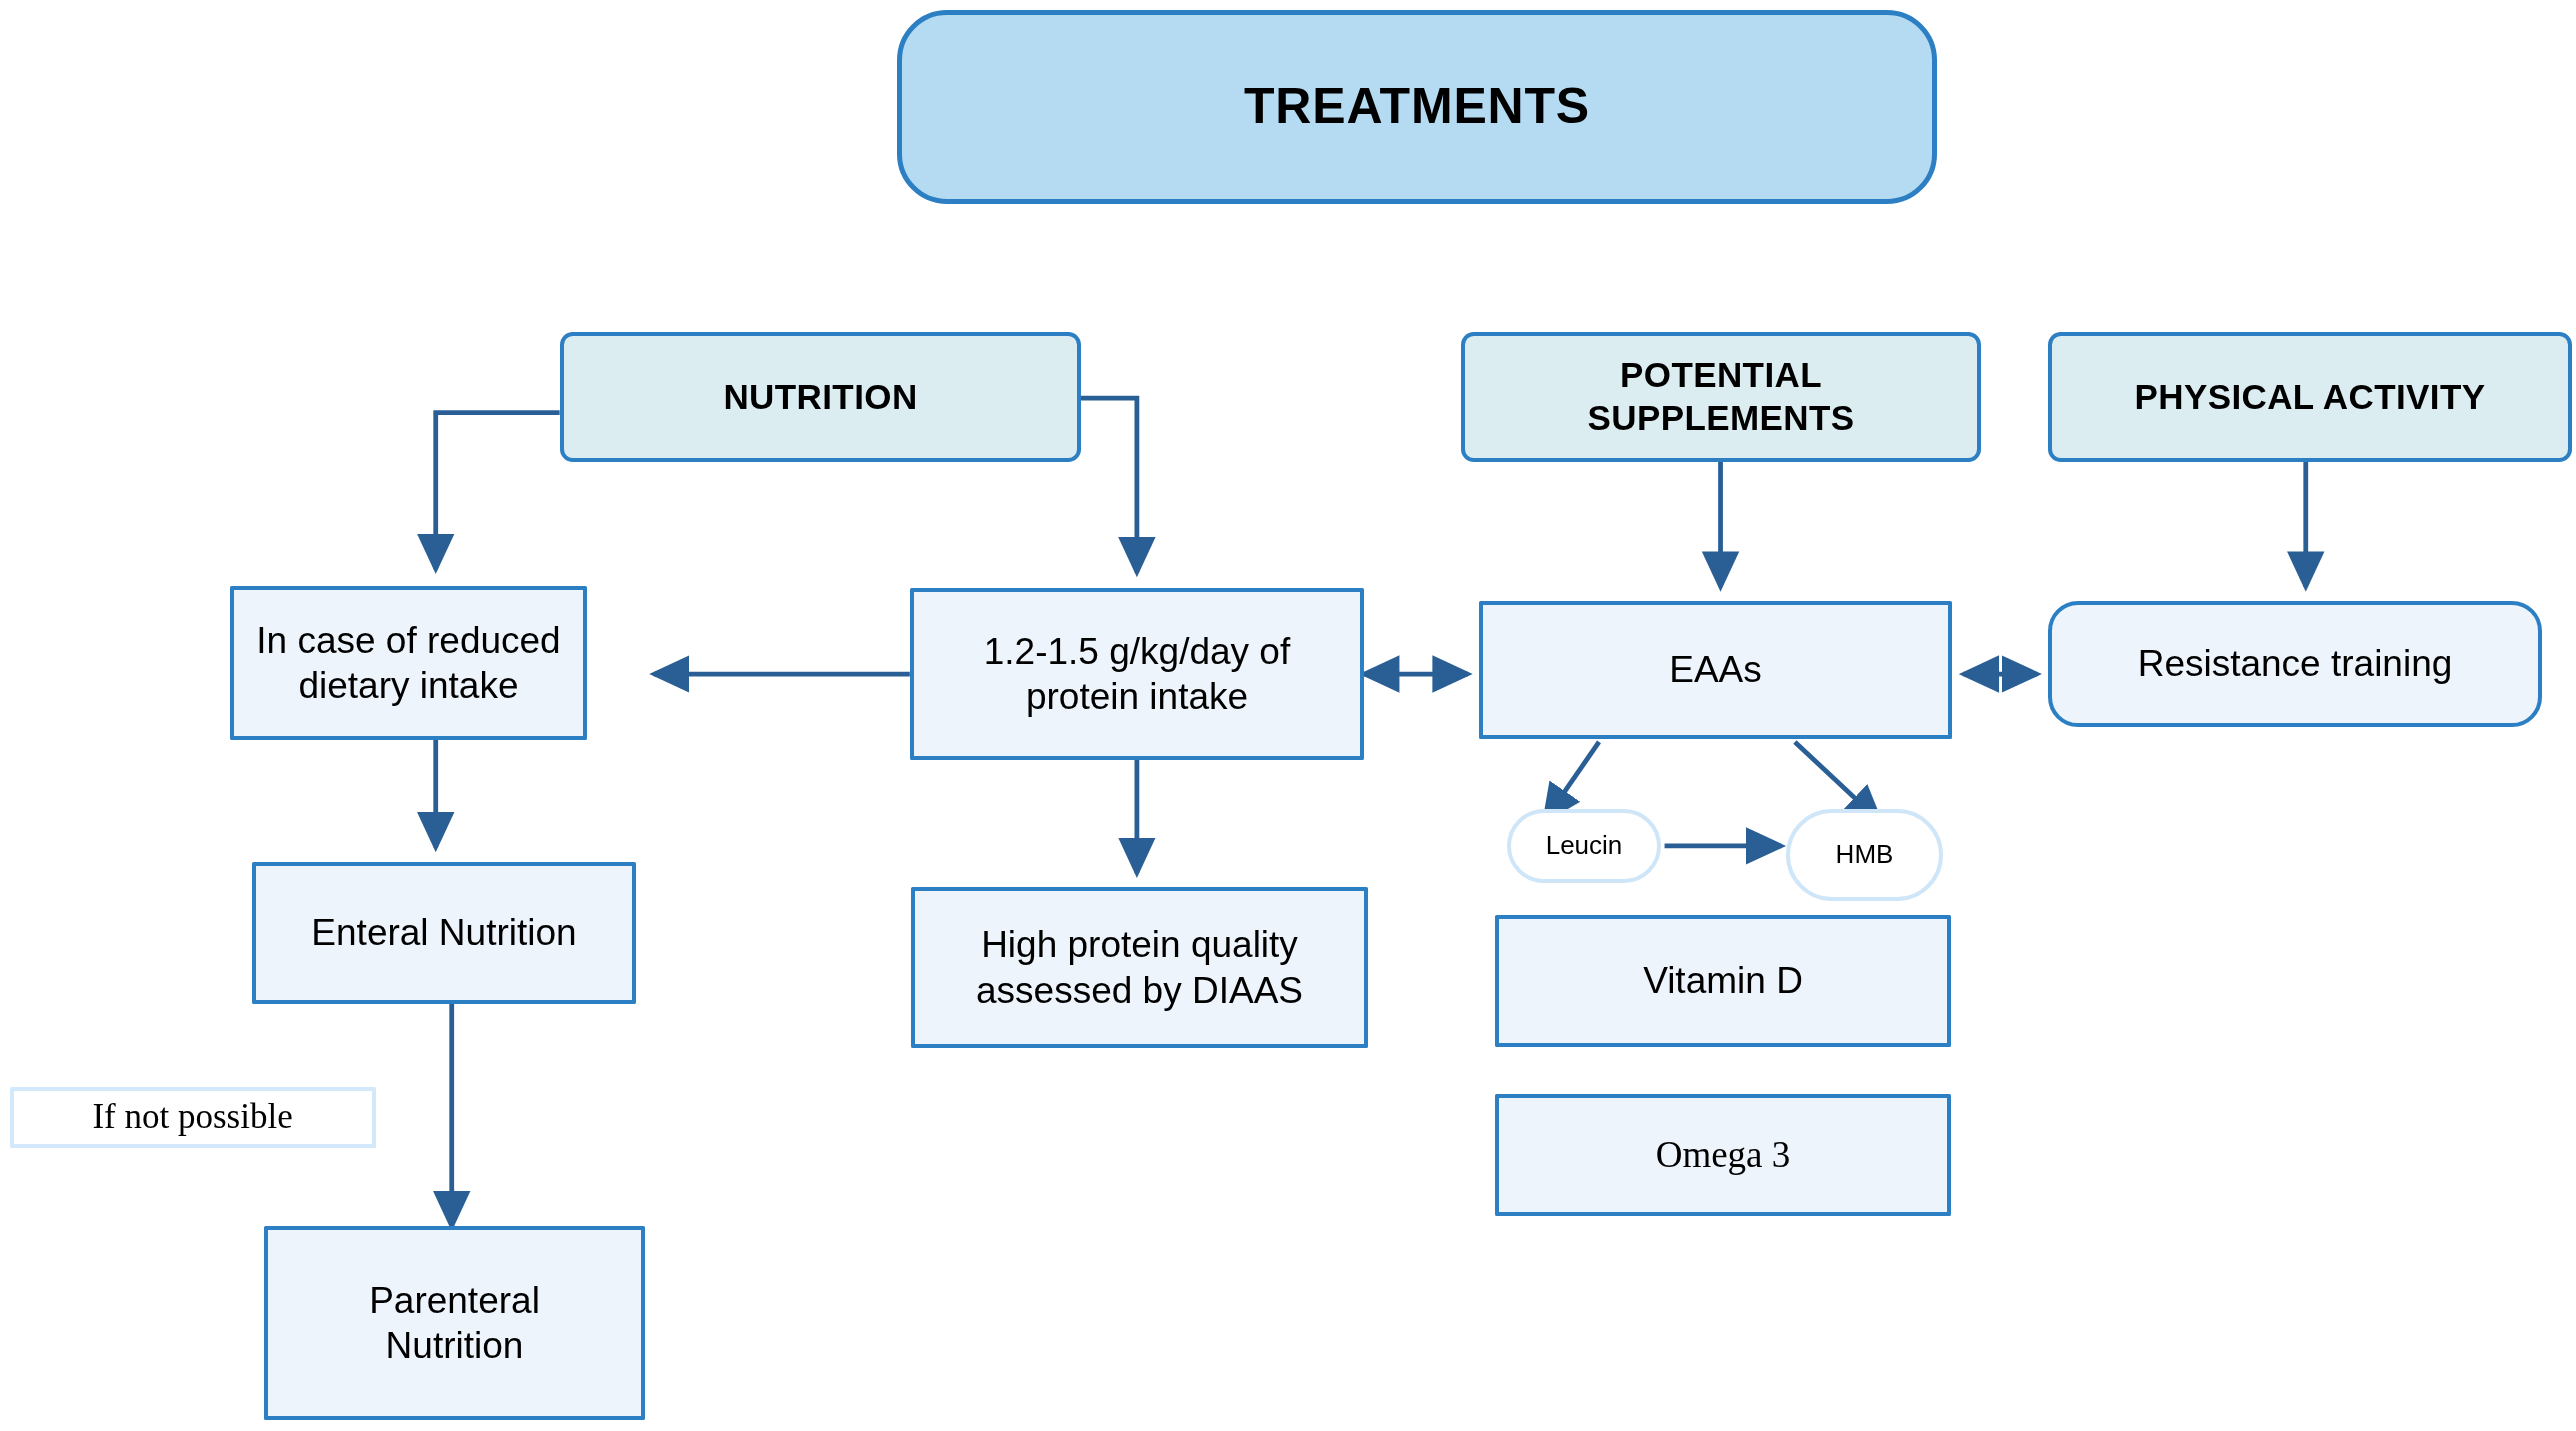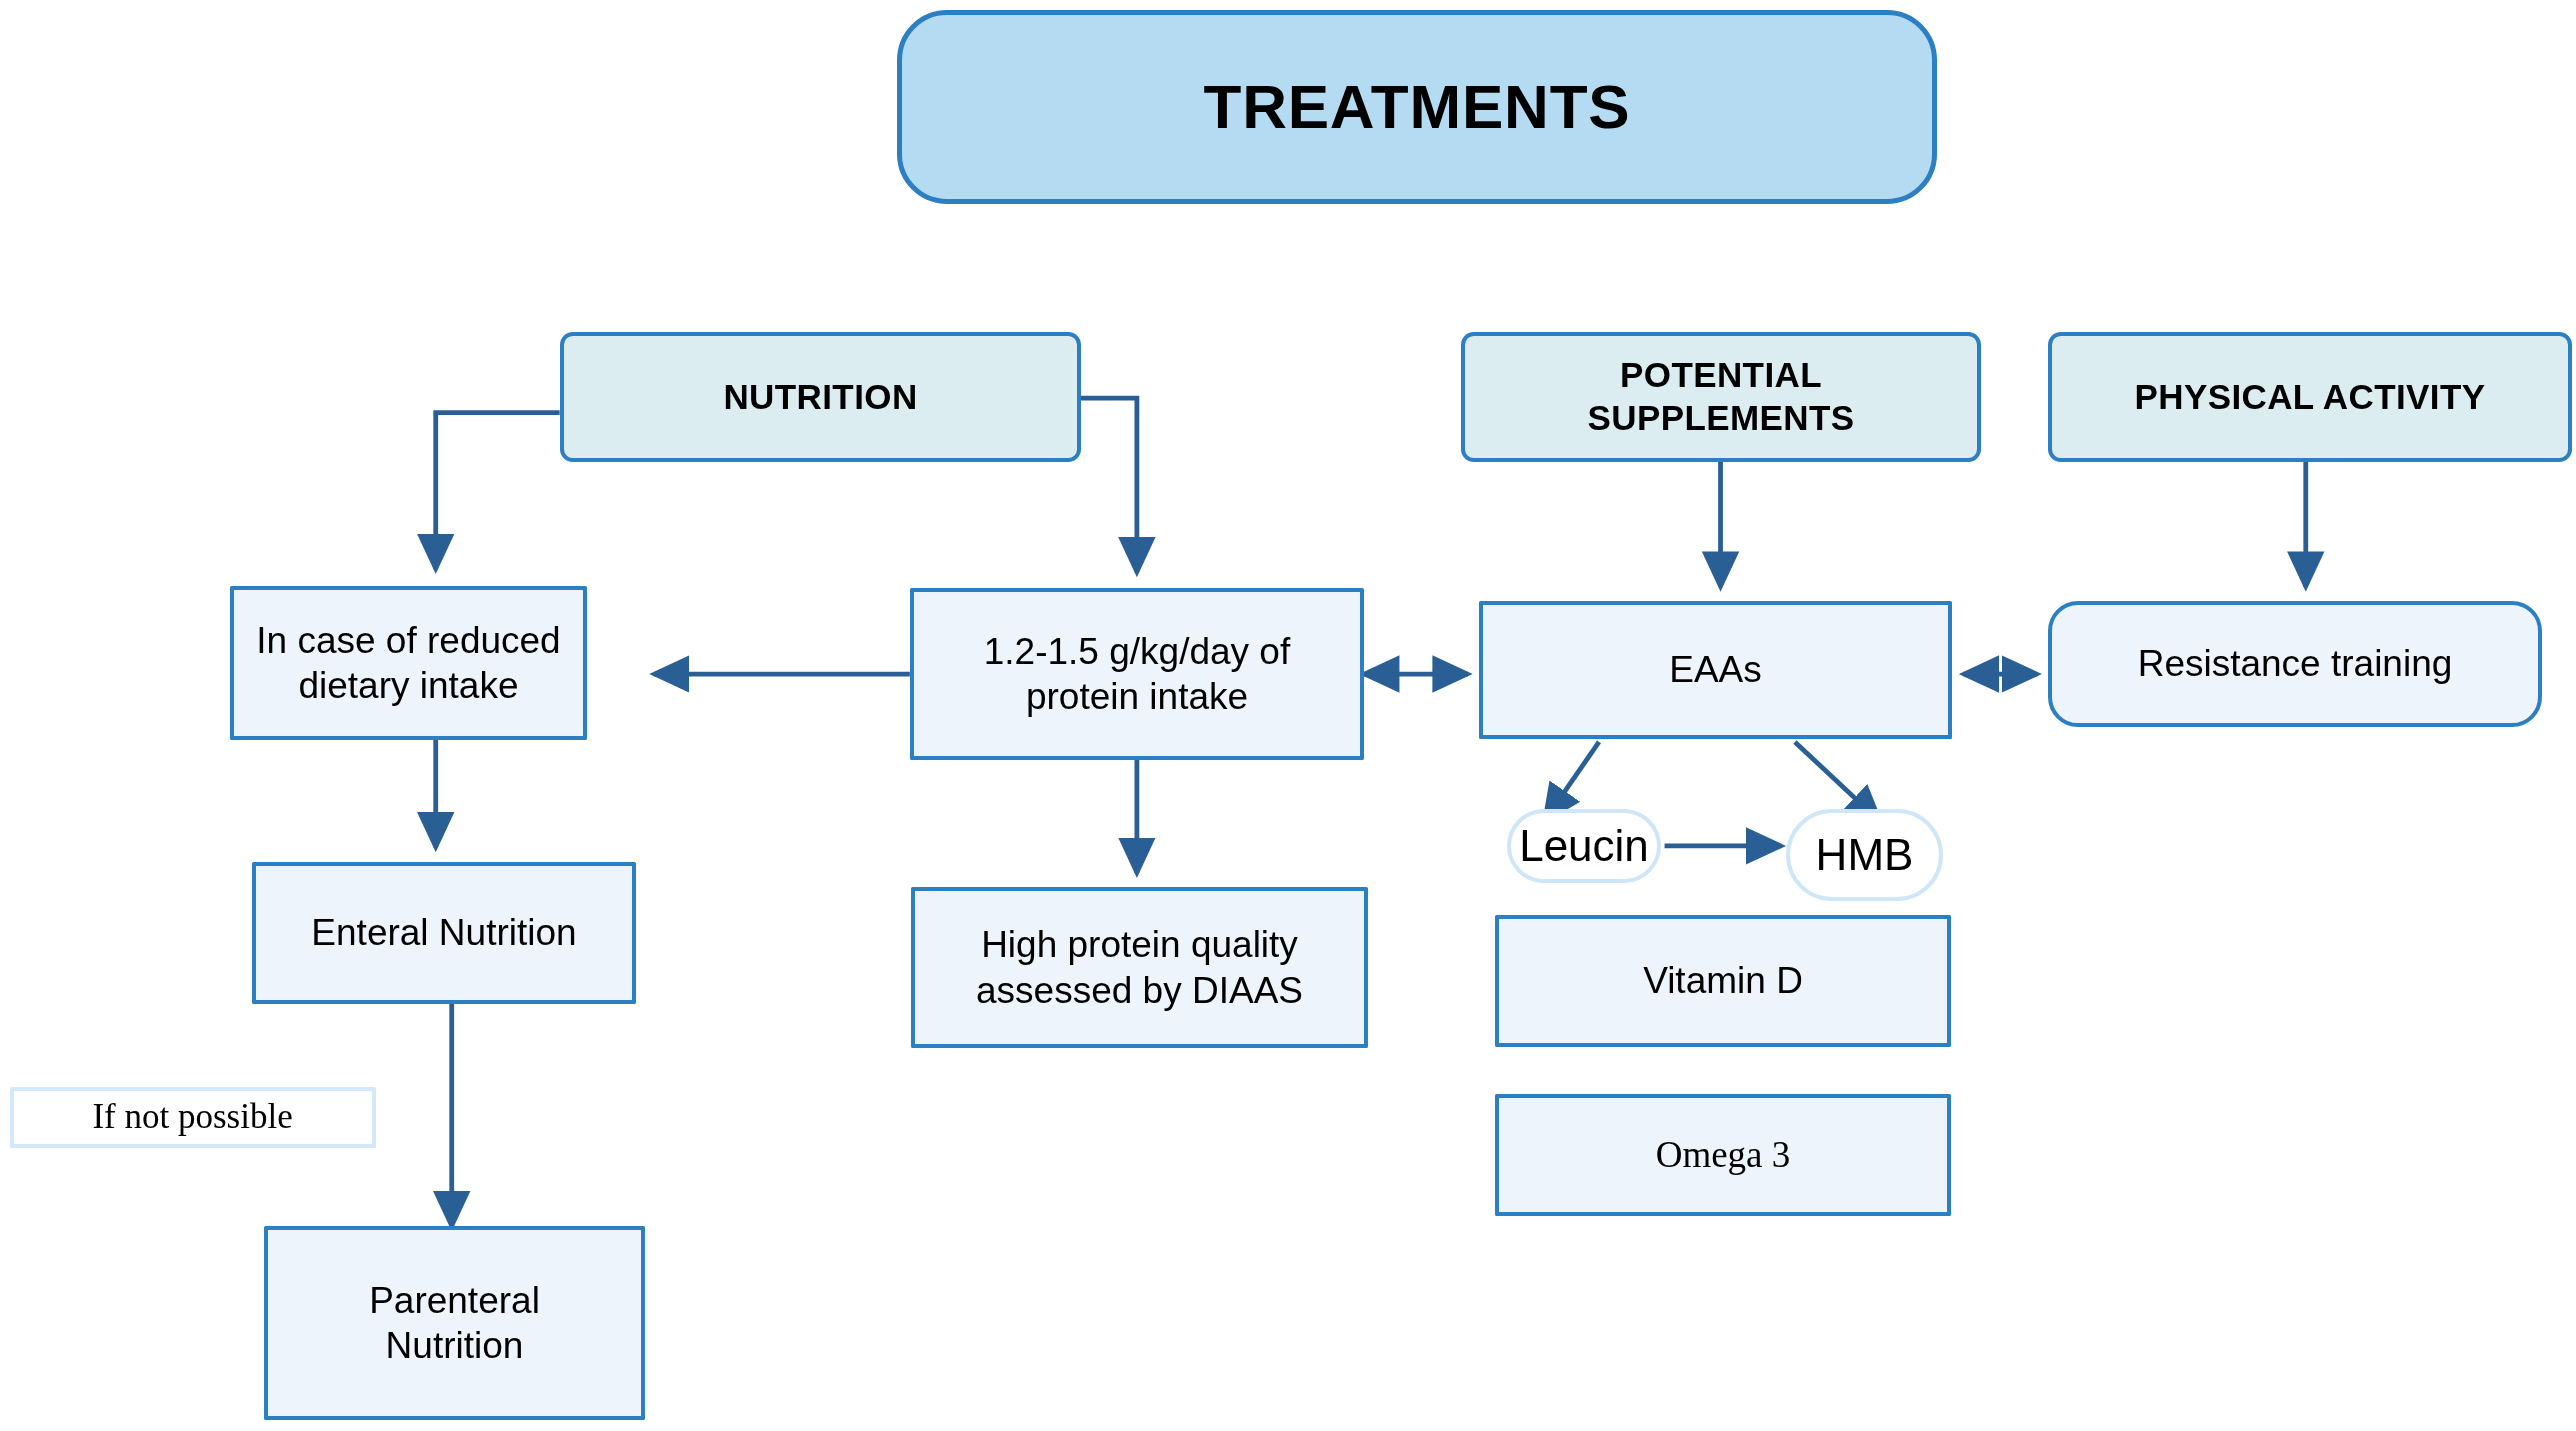--- a/index.html
+++ b/index.html
@@ -26,21 +26,21 @@
     color: #000000;
     line-height: 1.22;
     z-index: 3;
   }
   
   .banner {
     background: #b5dbf3;
     border: 5.6px solid #2d7fc4;
     border-radius: 50px;
     font-weight: bold;
-    font-size: 62px;
+    font-size: 50px;
     letter-spacing: 0.8px;
   }
   
   .cat {
     background: #dcedf2;
     border: 4.8px solid #2d7fc4;
     border-radius: 12.8px;
     font-weight: bold;
     font-size: 35px;
     letter-spacing: 0.4px;
@@ -51,21 +51,21 @@
     border: 4.8px solid #2d7fc4;
     border-radius: 1.6px;
     font-size: 37px;
     font-weight: normal;
   }
   
   .pill {
     background: #ffffff;
     border: 4.8px solid #cfe6f9;
     border-radius: 799px;
-    font-size: 44px;
+    font-size: 26px;
   }
   
   .label {
     background: #ffffff;
     border: 4px solid #d3e9fb;
     border-radius: 1.6px;
     font-size: 35px;
     font-family: Liberation Serif, serif;
   }
   

